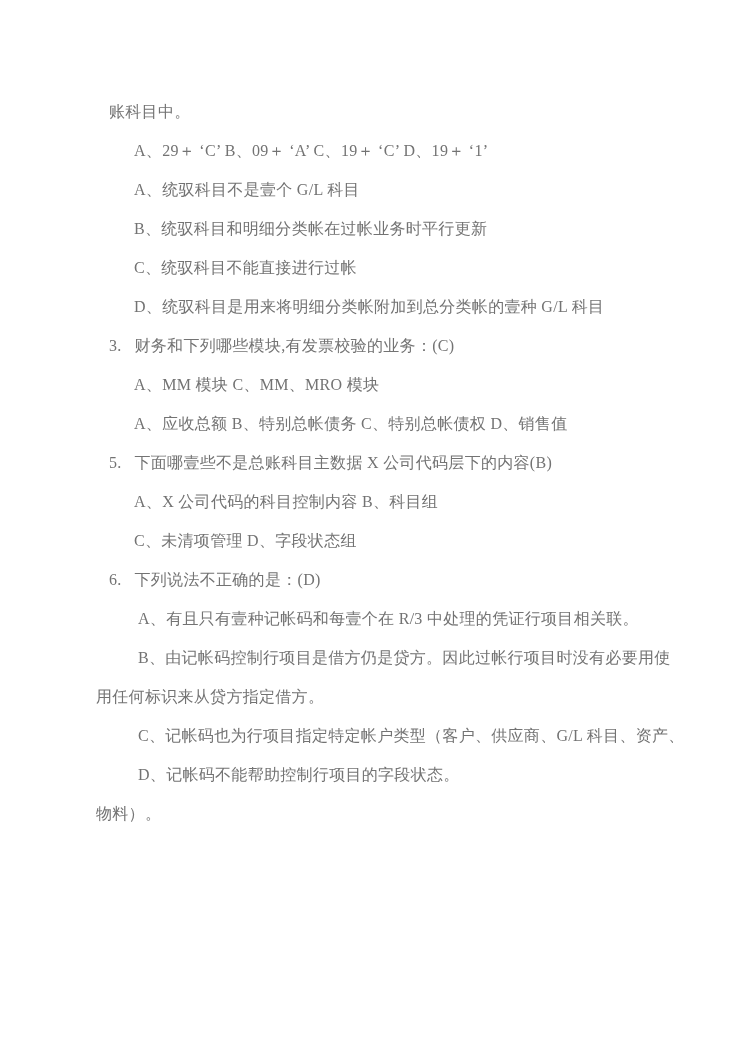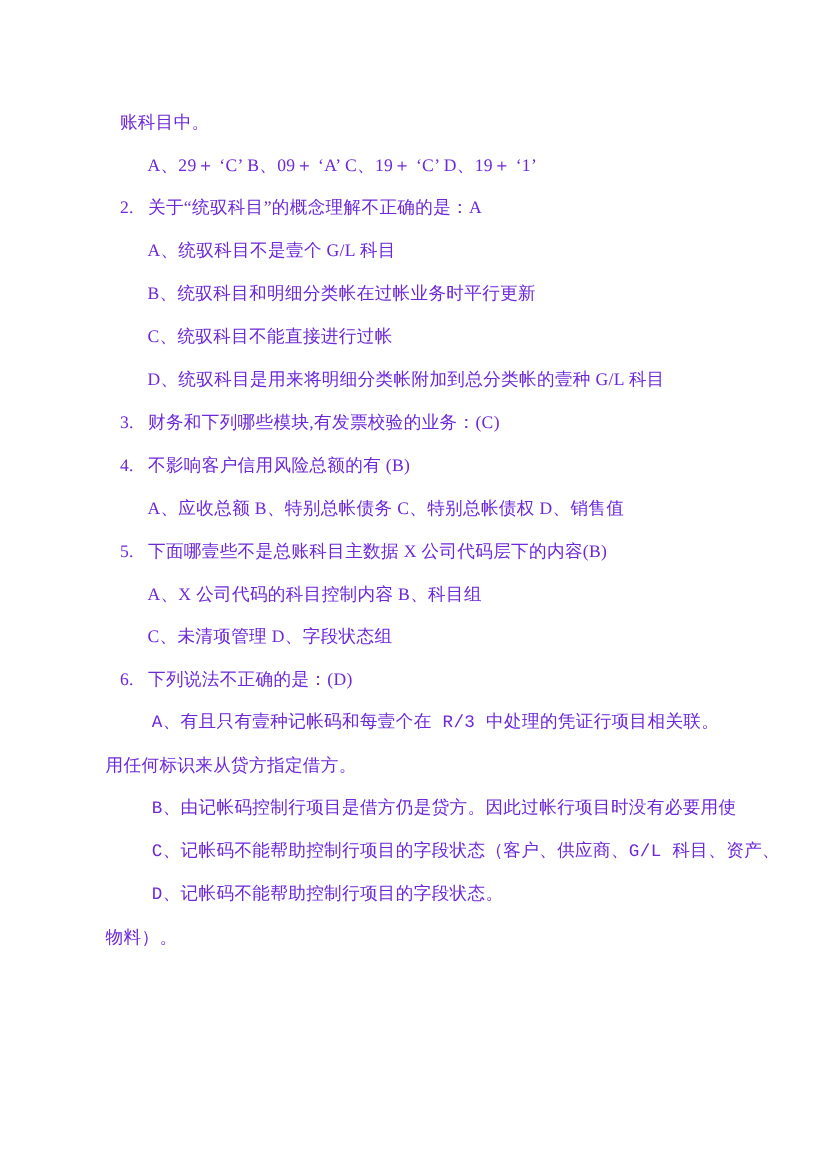--- a/index.html
+++ b/index.html
@@ -26,42 +26,41 @@
   }
   .line {
     height: 39px;
     line-height: 39px;
     white-space: pre;
   }
   
   .line.question   { padding-left: 13px; }
   .line.wrap-top   { padding-left: 13px; }
   .line.option     { padding-left: 38px; }
-  .line.option-para{ padding-left: 42px; font-family: Liberation Mono, monospace; }
+  .line.option-para{ padding-left: 42px; }
   .line.wrap       { padding-left: 0; }
 </style>
 </head>
 <body>
 
 <div class="page">
-  <div class="content" id="doc-content" style="color: #6d28d9;">
+  <div class="content" id="doc-content" style="color: #737373;">
       <div class="line wrap-top">账科目中。</div>
       <div class="line option">A、29＋ ‘C’ B、09＋ ‘A’ C、19＋ ‘C’ D、19＋ ‘1’</div>
-      <div class="line question">2.   关于“统驭科目”的概念理解不正确的是：A</div>
       <div class="line option">A、统驭科目不是壹个 G/L 科目</div>
       <div class="line option">B、统驭科目和明细分类帐在过帐业务时平行更新</div>
       <div class="line option">C、统驭科目不能直接进行过帐</div>
       <div class="line option">D、统驭科目是用来将明细分类帐附加到总分类帐的壹种 G/L 科目</div>
       <div class="line question">3.   财务和下列哪些模块,有发票校验的业务：(C)</div>
-      <div class="line question">4.   不影响客户信用风险总额的有 (B)</div>
+      <div class="line option">A、MM 模块 C、MM、MRO 模块</div>
       <div class="line option">A、应收总额 B、特别总帐债务 C、特别总帐债权 D、销售值</div>
       <div class="line question">5.   下面哪壹些不是总账科目主数据 X 公司代码层下的内容(B)</div>
       <div class="line option">A、X 公司代码的科目控制内容 B、科目组</div>
       <div class="line option">C、未清项管理 D、字段状态组</div>
       <div class="line question">6.   下列说法不正确的是：(D)</div>
       <div class="line option-para">A、有且只有壹种记帐码和每壹个在 R/3 中处理的凭证行项目相关联。</div>
+      <div class="line option-para">B、由记帐码控制行项目是借方仍是贷方。因此过帐行项目时没有必要用使</div>
       <div class="line wrap">用任何标识来从贷方指定借方。</div>
-      <div class="line option-para">B、由记帐码控制行项目是借方仍是贷方。因此过帐行项目时没有必要用使</div>
-      <div class="line option-para">C、记帐码不能帮助控制行项目的字段状态（客户、供应商、G/L 科目、资产、</div>
+      <div class="line option-para">C、记帐码也为行项目指定特定帐户类型（客户、供应商、G/L 科目、资产、</div>
       <div class="line option-para">D、记帐码不能帮助控制行项目的字段状态。</div>
       <div class="line wrap">物料）。</div>
     </div>
 </div>
 
 </body></html>

